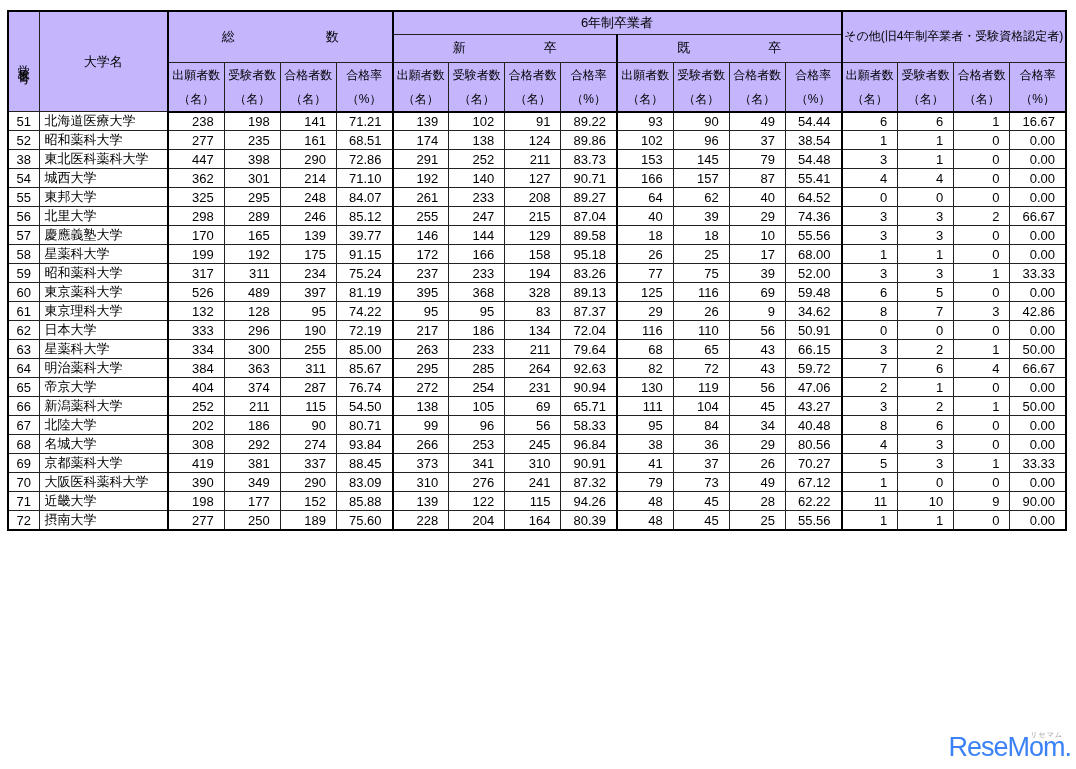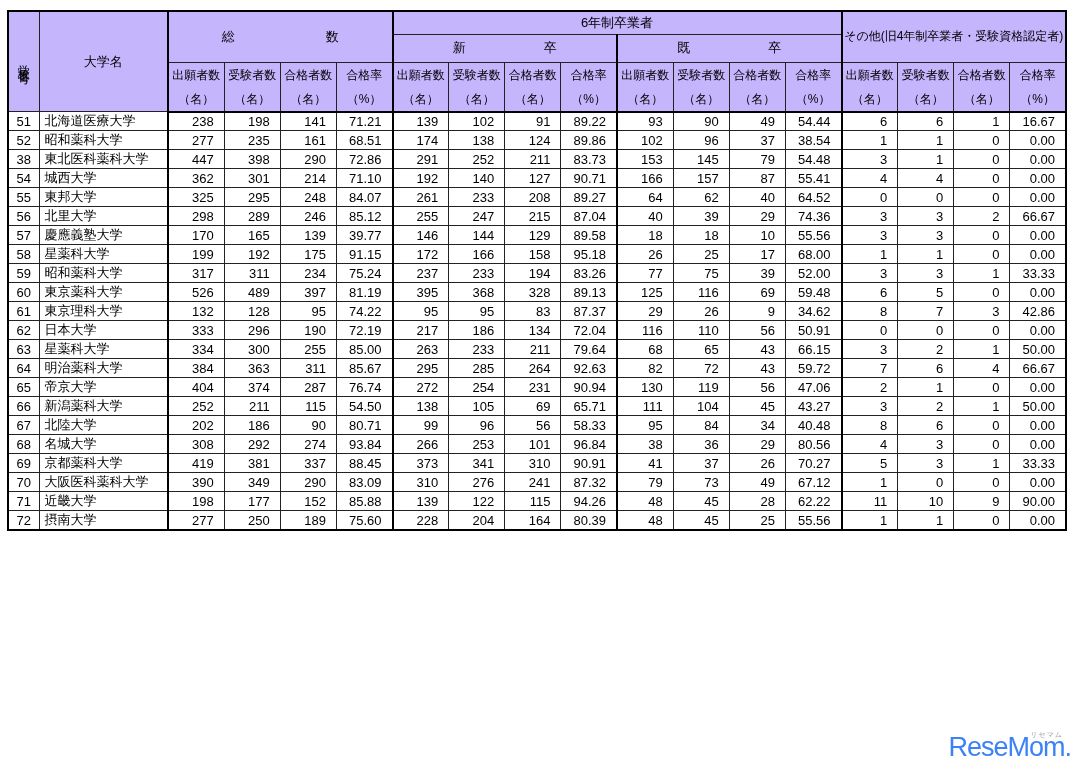--- a/index.html
+++ b/index.html
@@ -479,21 +479,21 @@
         </tr>
         <tr>
           <td class="no">68</td>
           <td class="name">名城大学</td>
           <td class="num thickL">308</td>
           <td class="num">292</td>
           <td class="num">274</td>
           <td class="num">93.84</td>
           <td class="num thickL">266</td>
           <td class="num">253</td>
-          <td class="num">101</td>
+          <td class="num">245</td>
           <td class="num">96.84</td>
           <td class="num thickL">38</td>
           <td class="num">36</td>
           <td class="num">29</td>
           <td class="num">80.56</td>
           <td class="num thickL">4</td>
           <td class="num">3</td>
           <td class="num">0</td>
           <td class="num">0.00</td>
         </tr>

